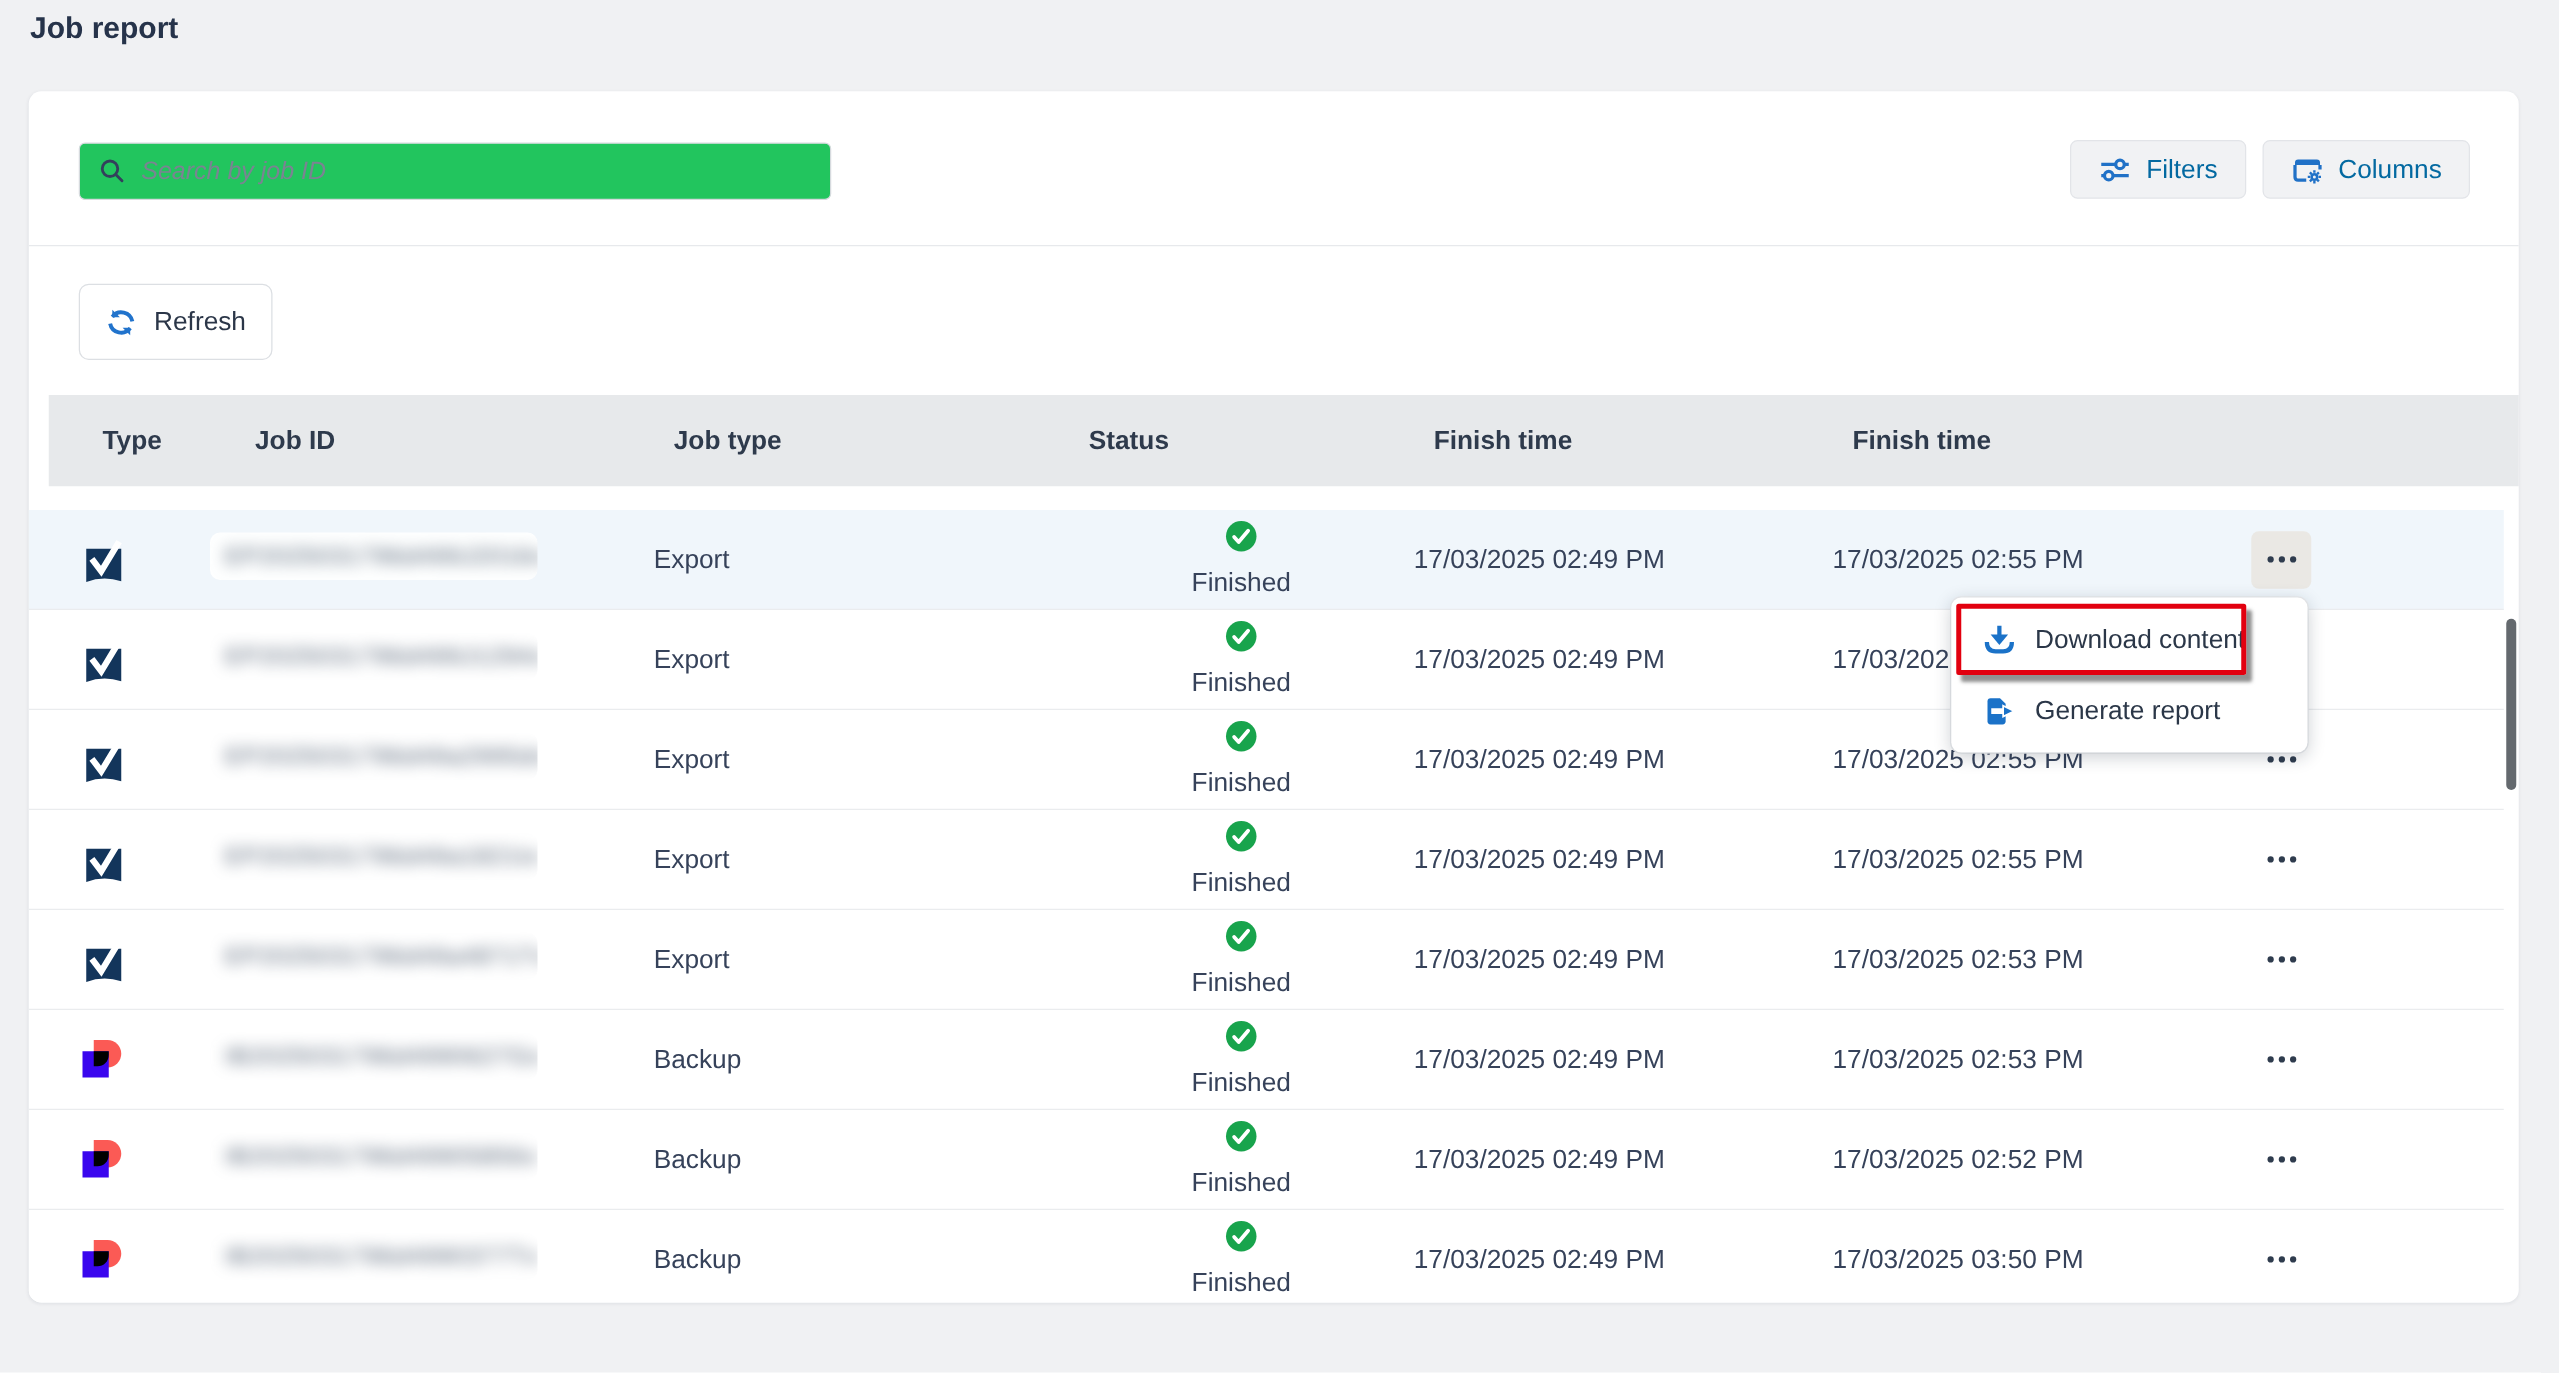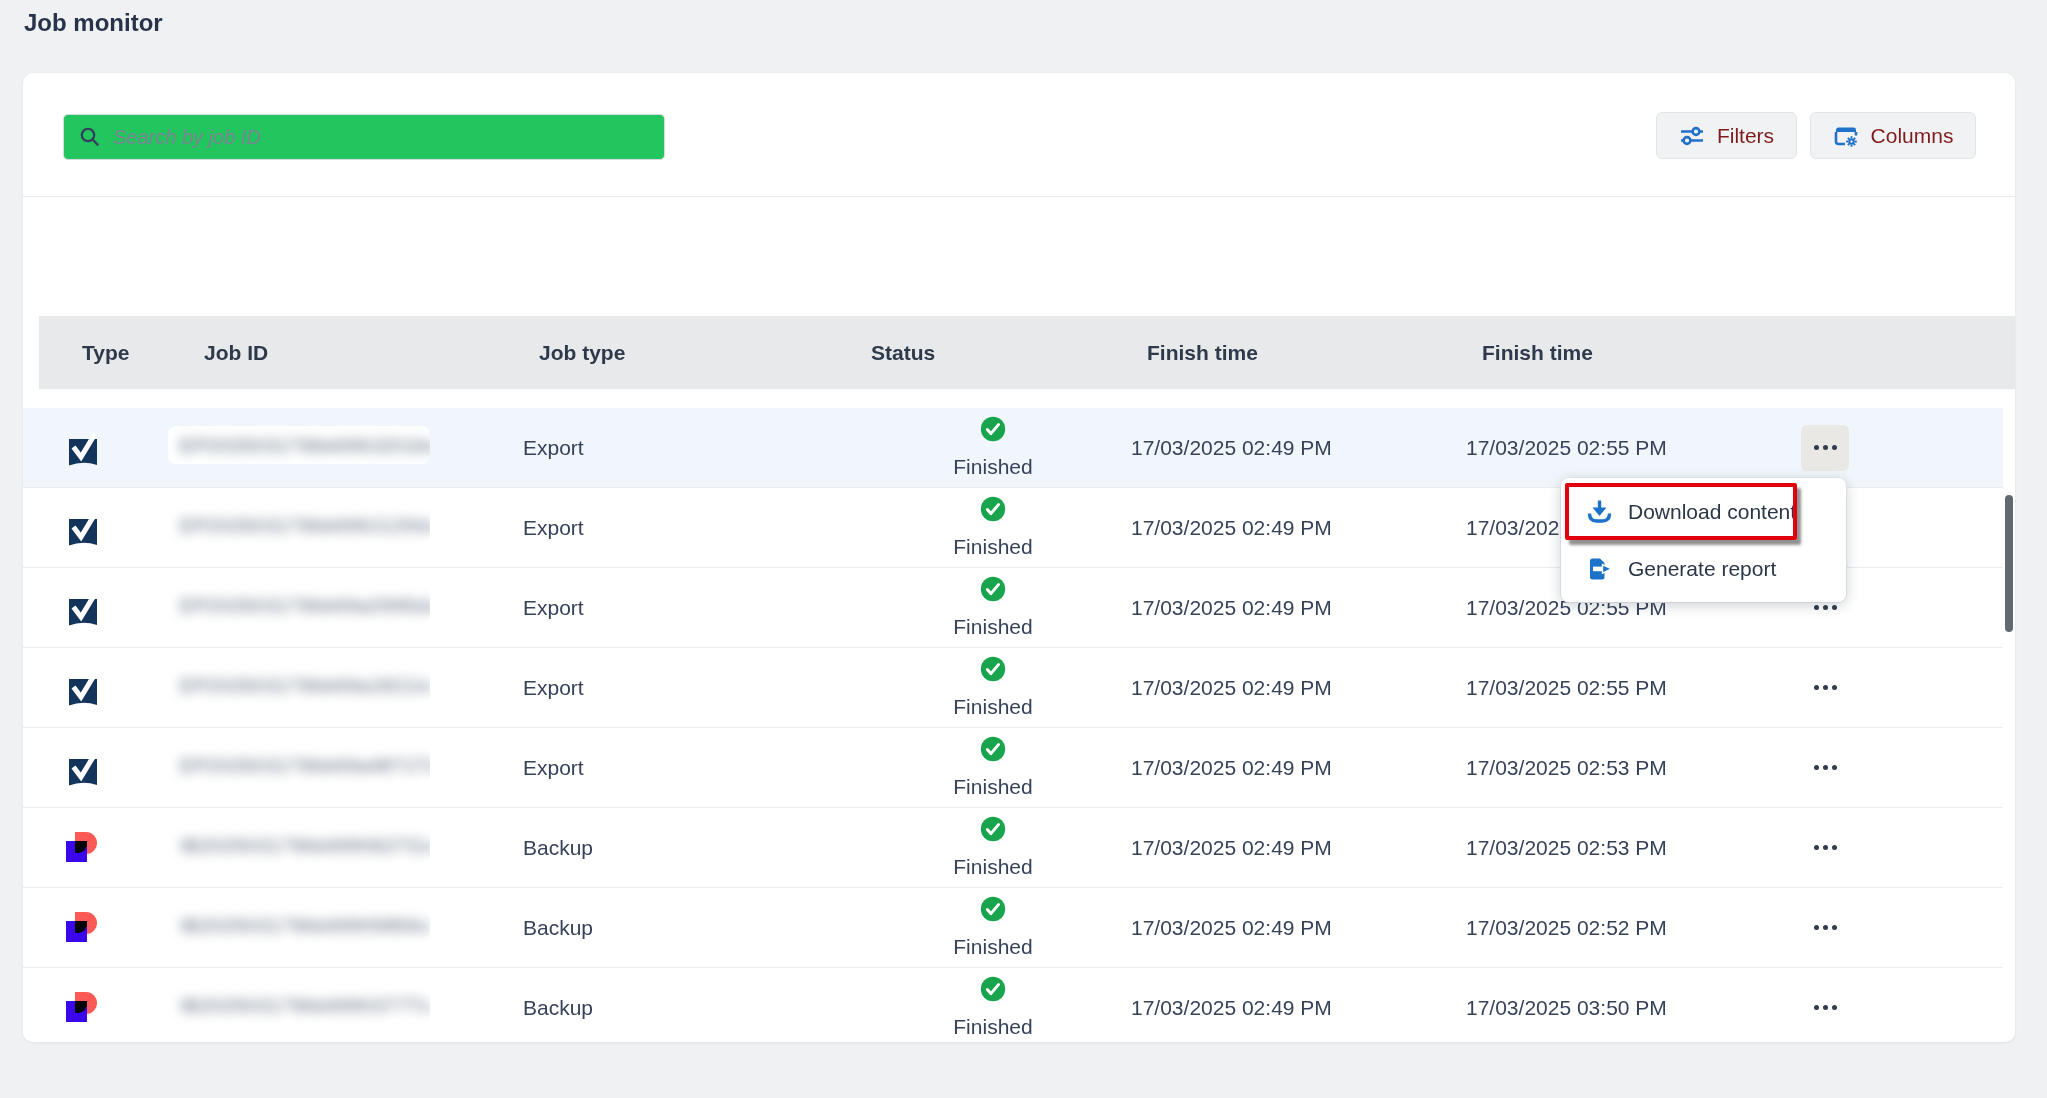--- a/index.html
+++ b/index.html
@@ -29,21 +29,21 @@
   .search-box input {
     border:none; outline:none; flex:1; height:100%;
     font-family:"Liberation Sans", sans-serif;
     font-size:20px; font-style:italic; color:#4a5668; background:transparent;
   }
   .search-box input::placeholder { color:#7a8492; font-style:italic; }
   .tb-btn {
     position:absolute; top:39px; height:47px;
     background:#f1f2f4; border:1px solid #e2e4e8; border-radius:6px;
     display:flex; align-items:center; justify-content:center; gap:12px;
-    font-size:21px; color:#7f1d1d; cursor:pointer;
+    font-size:21px; color:#0369a1; cursor:pointer;
   }
   .btn-filters { left:1633px; width:141px; }
   .btn-columns { left:1787px; width:166px; }
   .toolbar-divider {
     position:absolute; left:0; top:123px; width:100%; height:1px; background:#e7e9ec;
   }
   .btn-refresh {
     position:absolute; left:40px; top:154px; width:155px; height:61px;
     background:#fff; border:1px solid #dcdfe3; border-radius:8px;
     display:flex; align-items:center; justify-content:center; gap:13px;
@@ -107,21 +107,21 @@
   .type-export { width:34px; height:37px; display:block; }
   .type-backup { position:relative; width:32px; height:31px; }
   .type-backup .bk-red  { position:absolute; left:9px; top:0; width:22px; height:22px; background:#fb5a55; border-radius:0 11px 11px 11px; }
   .type-backup .bk-blue { position:absolute; left:0; top:9px; width:21px; height:21px; background:#3a06ee; }
   .type-backup .bk-black{ position:absolute; left:9px; top:9px; width:12px; height:12px; background:#000; border-radius:0 0 9px 0; }
   .icon-svg { display:block; }
 </style>
 </head>
 <body>
 
-<div class="page-title">Job monitor</div>
+<div class="page-title">Job report</div>
 
 <div class="card">
 
   <div class="search-box">
     <svg class="icon-svg" width="24" height="24" viewBox="0 0 24 24">
       <circle cx="10" cy="10" r="6.2" fill="none" stroke="#33405c" stroke-width="2.3"></circle>
       <line x1="14.8" y1="14.8" x2="19.6" y2="19.6" stroke="#33405c" stroke-width="2.3" stroke-linecap="round"></line>
     </svg>
     <input type="text" value="" placeholder="Search by job ID" style="">
   </div>
@@ -153,20 +153,29 @@
           <line x1="22.1" y1="13.9" x2="20.7" y2="15.3"></line>
           <line x1="16.3" y1="19.7" x2="14.9" y2="21.1"></line>
         </g>
       </g>
     </svg>
     <span>Columns</span>
   </div>
 
   <div class="toolbar-divider"></div>
 
+  <div class="btn-refresh">
+    <svg class="icon-svg" width="26" height="26" viewBox="0 0 24 24">
+      <path d="M20.2 11.2 a8.3 8.3 0 0 0 -14.8 -3.4" fill="none" stroke="#2173cc" stroke-width="2.9"></path>
+      <path d="M5.4 2.6 v5.6 h5.6 z" fill="#2173cc"></path>
+      <path d="M3.8 12.8 a8.3 8.3 0 0 0 14.8 3.4" fill="none" stroke="#2173cc" stroke-width="2.9"></path>
+      <path d="M18.6 21.4 v-5.6 h-5.6 z" fill="#2173cc"></path>
+    </svg>
+    <span>Refresh</span>
+  </div>
 
   <div class="thead">
     <div>Type</div>
     <div>Job ID</div>
     <div>Job type</div>
     <div>Status</div>
     <div>Finish time</div>
     <div>Finish time</div>
     <div></div>
   </div>

